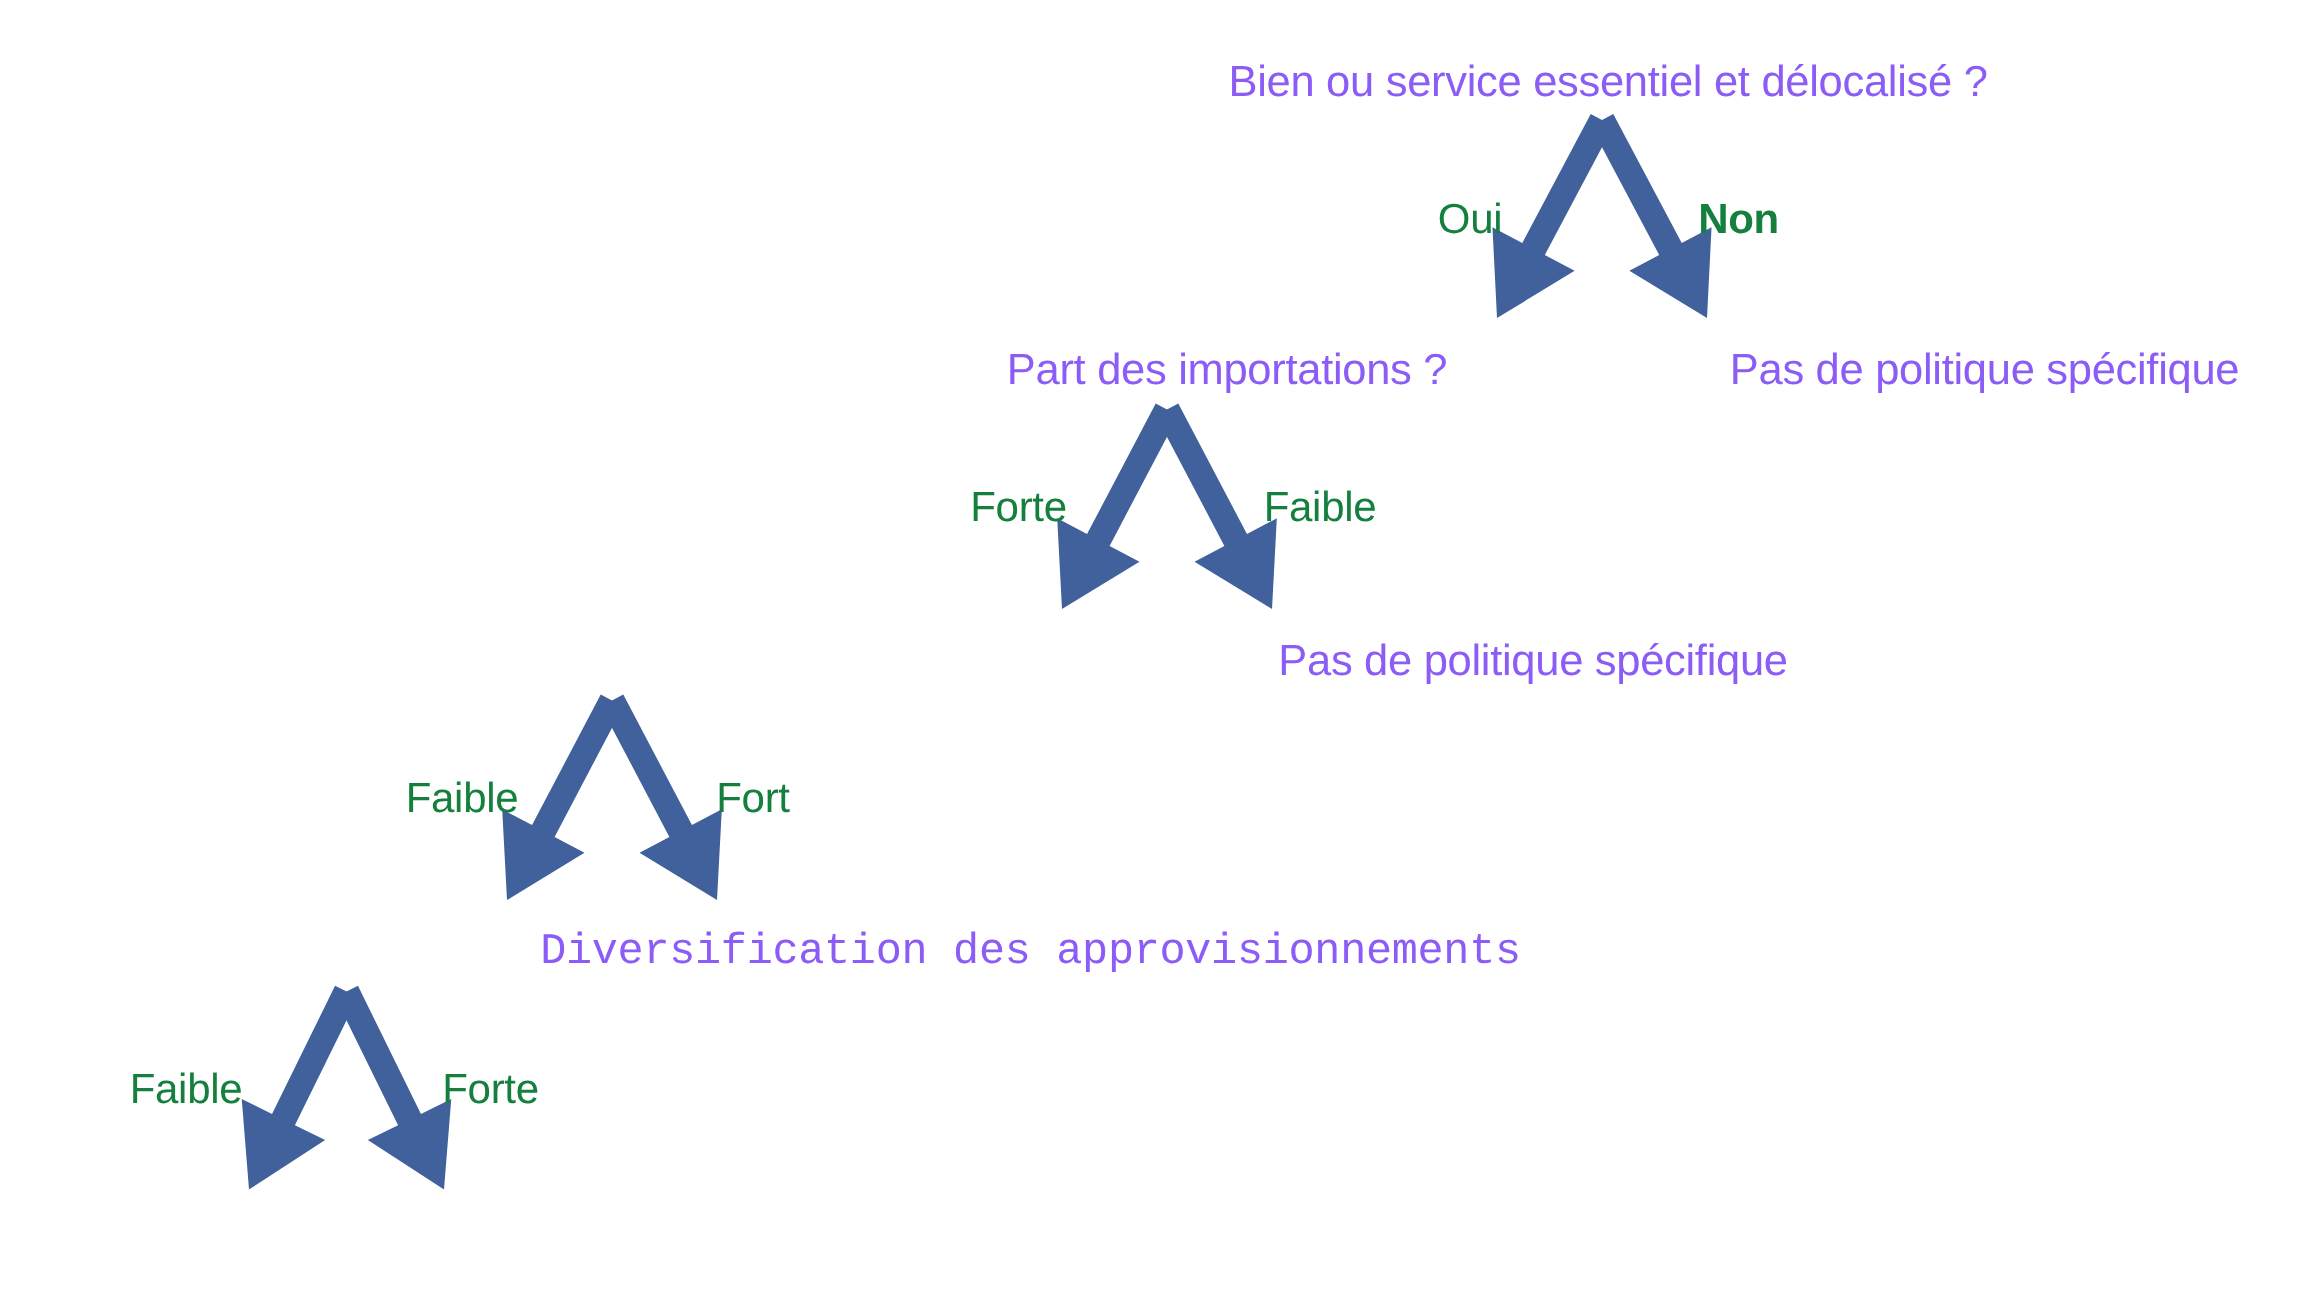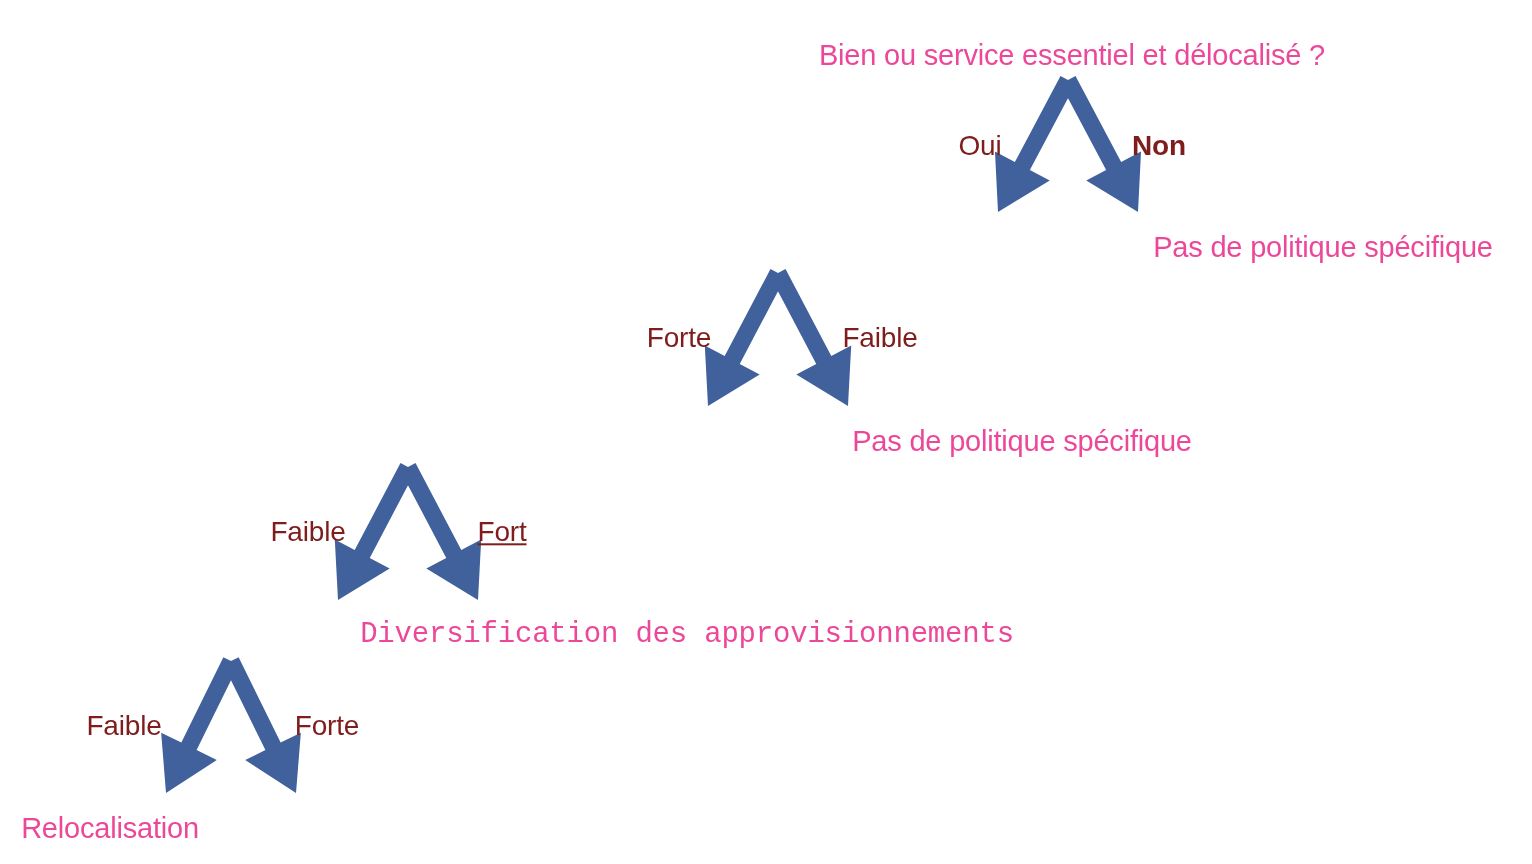--- a/index.html
+++ b/index.html
@@ -21,31 +21,31 @@
   #arrows {
     position: absolute;
     left: 0;
     top: 0;
     width: 1532px;
     height: 864px;
     pointer-events: none;
   }
   .node {
     position: absolute;
-    color: #ec4899;
+    color: #8b5cf6;
     font-size: 29px;
     line-height: 1.05;
     white-space: nowrap;
     letter-spacing: -0.2px;
     font-weight: 400;
     transform: translate(-50%, -50%);
   }
   .edge-label {
     position: absolute;
-    color: #7f1d1d;
+    color: #15803d;
     font-size: 28px;
     line-height: 1.05;
     white-space: nowrap;
     letter-spacing: -0.2px;
     font-weight: 400;
     transform: translate(-50%, -50%);
   }
 </style>
 </head>
 <body>
@@ -61,30 +61,30 @@
       <polygon points="400.48,470.96 446.26,557.94 426.35,568.42 478.00,600.00 481.21,539.55 461.30,550.03 415.52,463.04" fill="#41619C"></polygon>
       <polygon points="223.37,657.24 181.35,742.59 161.16,732.65 166.00,793.00 216.78,760.04 196.60,750.10 238.63,664.76" fill="#41619C"></polygon>
       <polygon points="223.37,664.76 265.40,750.10 245.22,760.04 296.00,793.00 300.84,732.65 280.65,742.59 238.63,657.24" fill="#41619C"></polygon>
     </svg>
 
   <div class="node" style="left:1072px; top:55px;">Bien ou service essentiel et délocalisé ?</div>
 
   <div class="edge-label" style="left:980px; top:146px;">Oui</div>
   <div class="edge-label" style="left:1159px; top:146px;font-weight:bold;">Non</div>
 
+  <div class="node" style="left:818px; top:247px;">Part des importations ?</div>
   <div class="node" style="left:1323px; top:247px;">Pas de politique spécifique</div>
 
   <div class="edge-label" style="left:679px; top:338px;">Forte</div>
   <div class="edge-label" style="left:880px; top:338px;">Faible</div>
 
   <div class="node" style="left:1022px; top:441px;">Pas de politique spécifique</div>
 
   <div class="edge-label" style="left:308px; top:532px;">Faible</div>
-  <div class="edge-label" style="left:502px; top:532px;text-decoration:underline;">Fort</div>
+  <div class="edge-label" style="left:502px; top:532px;">Fort</div>
 
   <div class="node" style="left:687px; top:635px;font-family:Liberation Mono, monospace;">Diversification des approvisionnements</div>
 
   <div class="edge-label" style="left:124px; top:726px;">Faible</div>
   <div class="edge-label" style="left:327px; top:726px;">Forte</div>
 
-  <div class="node" style="left:110px; top:828px;">Relocalisation</div>
 
 </div>
 
 </body></html>

